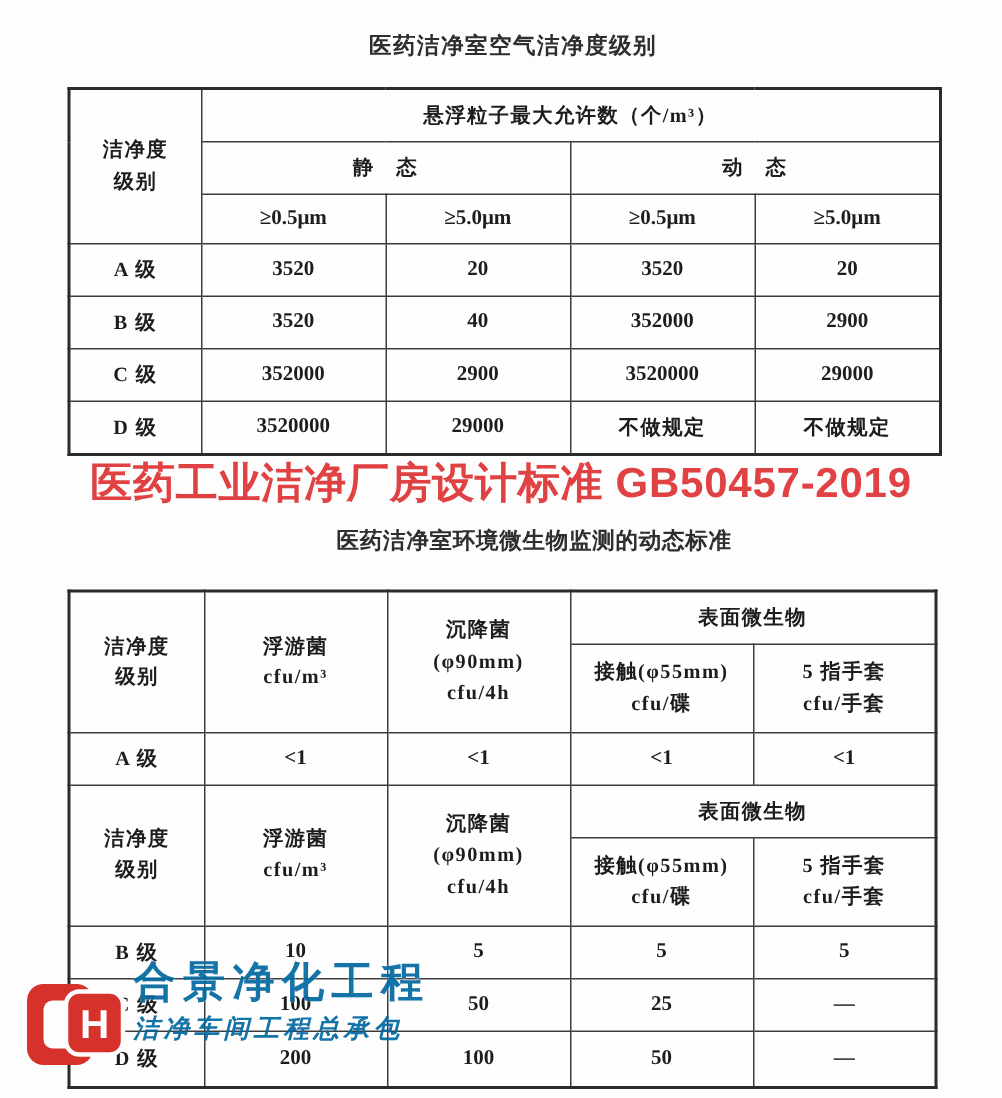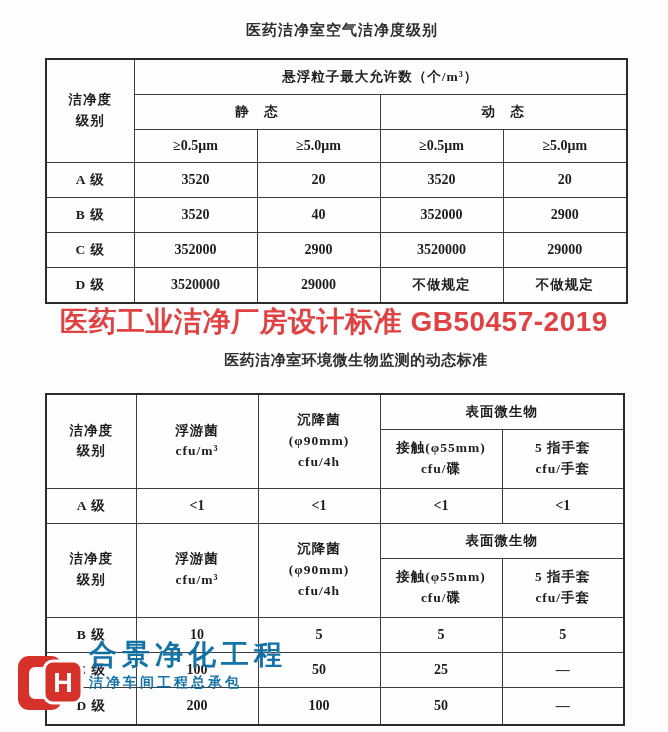--- a/index.html
+++ b/index.html
@@ -45,21 +45,21 @@
 
   
   .wm{position:absolute;pointer-events:none;z-index:5;}
   .wm-logo{left:16px;top:648px;width:68px;height:68px;}
   .wm-text{
     left:89px;top:640px;width:420px;
     font-family:"Liberation Sans","DejaVu Sans",sans-serif;
     font-weight:bold;color:#0369a1;opacity:0.93;
   }
   .wm-company{font-size:28px;letter-spacing:5px;line-height:30px;text-shadow:0 0 1px #ececec;}
-  .wm-line2{font-size:14px;letter-spacing:3px;margin-top:4px;}
+  .wm-line2{font-size:17px;letter-spacing:3px;margin-top:4px;font-style:italic;}
   .wm-line3{font-size:17px;letter-spacing:2px;margin-top:5px;}
 </style>
 </head>
 <body>
 
 <div class="page">
 
   <div class="doc-title title-air">医药洁净室空气洁净度级别</div>
 
   <table class="tbl tbl-particle">

